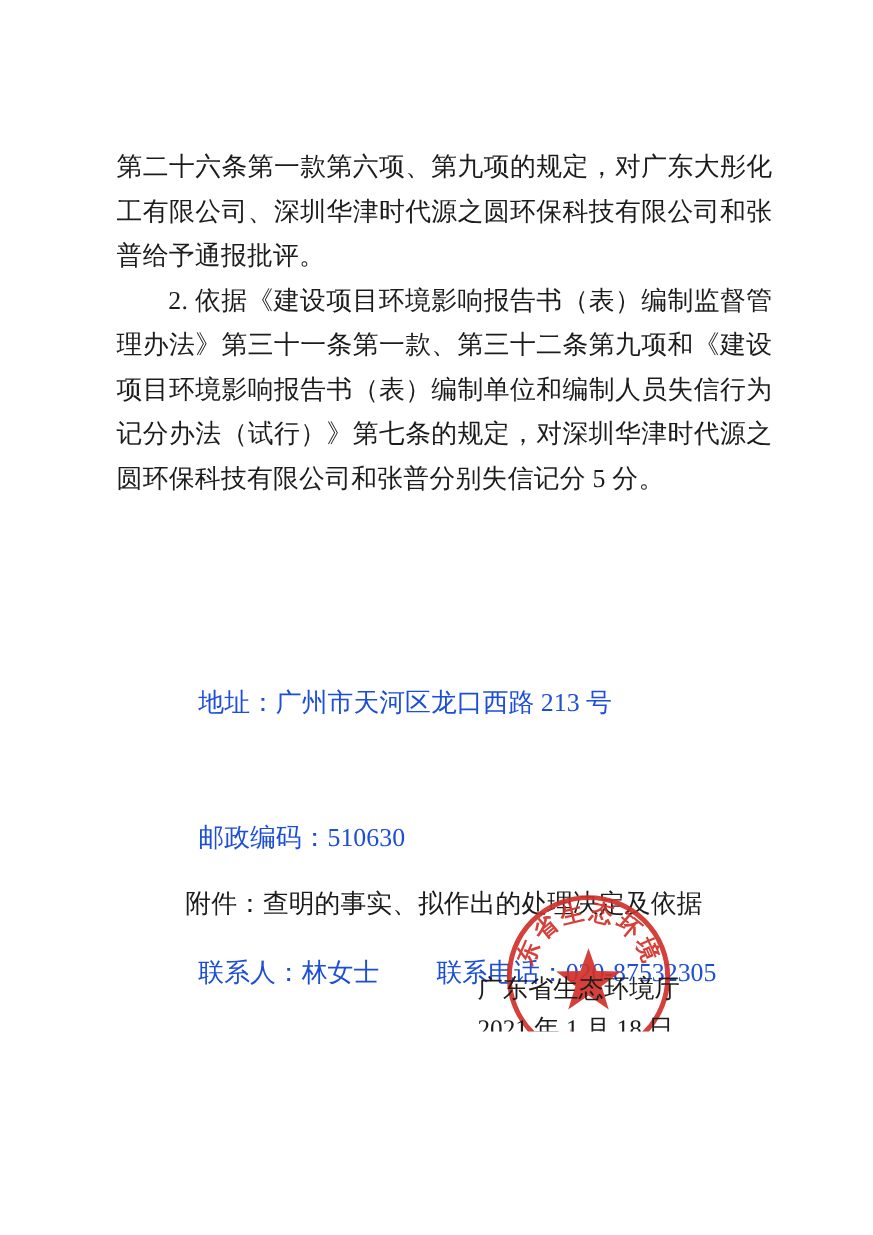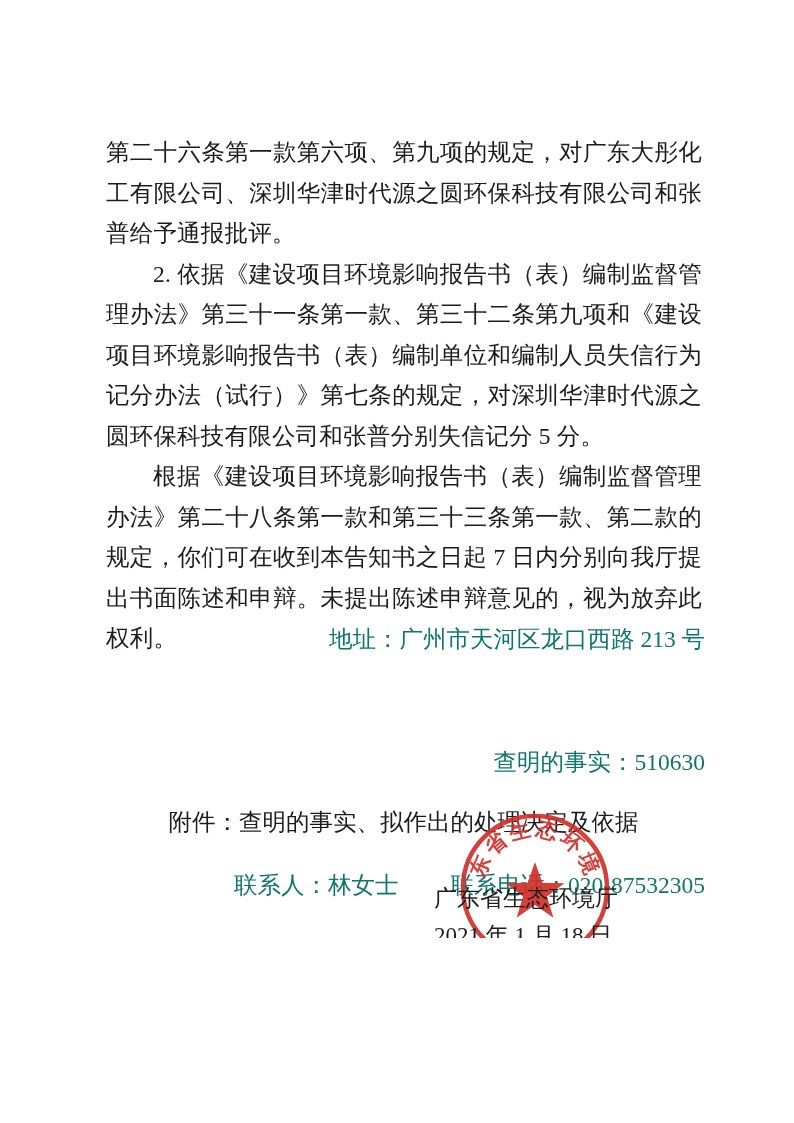--- a/index.html
+++ b/index.html
@@ -43,22 +43,21 @@
   .contact-block {
     position: absolute;
     left: 145px;
     top: 578px;
     width: 560px;
   }
   .contact-line {
     font-size: 23.5px;
     line-height: 41px;
     white-space: pre;
-    color: #0f766e;
-    text-align: right;
+    color: #1d4ed8;
   }
   .contact-line .gap {
     display: inline-block;
     width: 52px;
   }
 
   
   .attachment {
     position: absolute;
     left: 145px;
@@ -129,29 +128,28 @@
   }
 </style>
 </head>
 <body>
 
 <div id="page">
 
   <div class="doc-body">
     <p class="para">第二十六条第一款第六项、第九项的规定，对广东大彤化工有限公司、深圳华津时代源之圆环保科技有限公司和张普给予通报批评。</p>
     <p class="para indent">2. 依据《建设项目环境影响报告书（表）编制监督管理办法》第三十一条第一款、第三十二条第九项和《建设项目环境影响报告书（表）编制单位和编制人员失信行为记分办法（试行）》第七条的规定，对深圳华津时代源之圆环保科技有限公司和张普分别失信记分 5 分。</p>
-    <p class="para indent">根据《建设项目环境影响报告书（表）编制监督管理办法》第二十八条第一款和第三十三条第一款、第二款的规定，你们可在收到本告知书之日起 7 日内分别向我厅提出书面陈述和申辩。未提出陈述申辩意见的，视为放弃此权利。</p>
   </div>
 
   <div class="contact-block">
     <div class="contact-line">
       <span>地址：</span><span>广州市天河区龙口西路 213 号</span>
     </div>
     <div class="contact-line">
-      <span>查明的事实：</span><span>510630</span>
+      <span>邮政编码：</span><span>510630</span>
     </div>
     <div class="contact-line">
       <span>联系人：</span><span>林女士</span><span class="gap"></span><span>联系电话：</span><span>020-87532305</span>
     </div>
   </div>
 
   <div class="attachment">
     <span>附件：</span><span>查明的事实、拟作出的处理决定及依据</span>
   </div>
 

